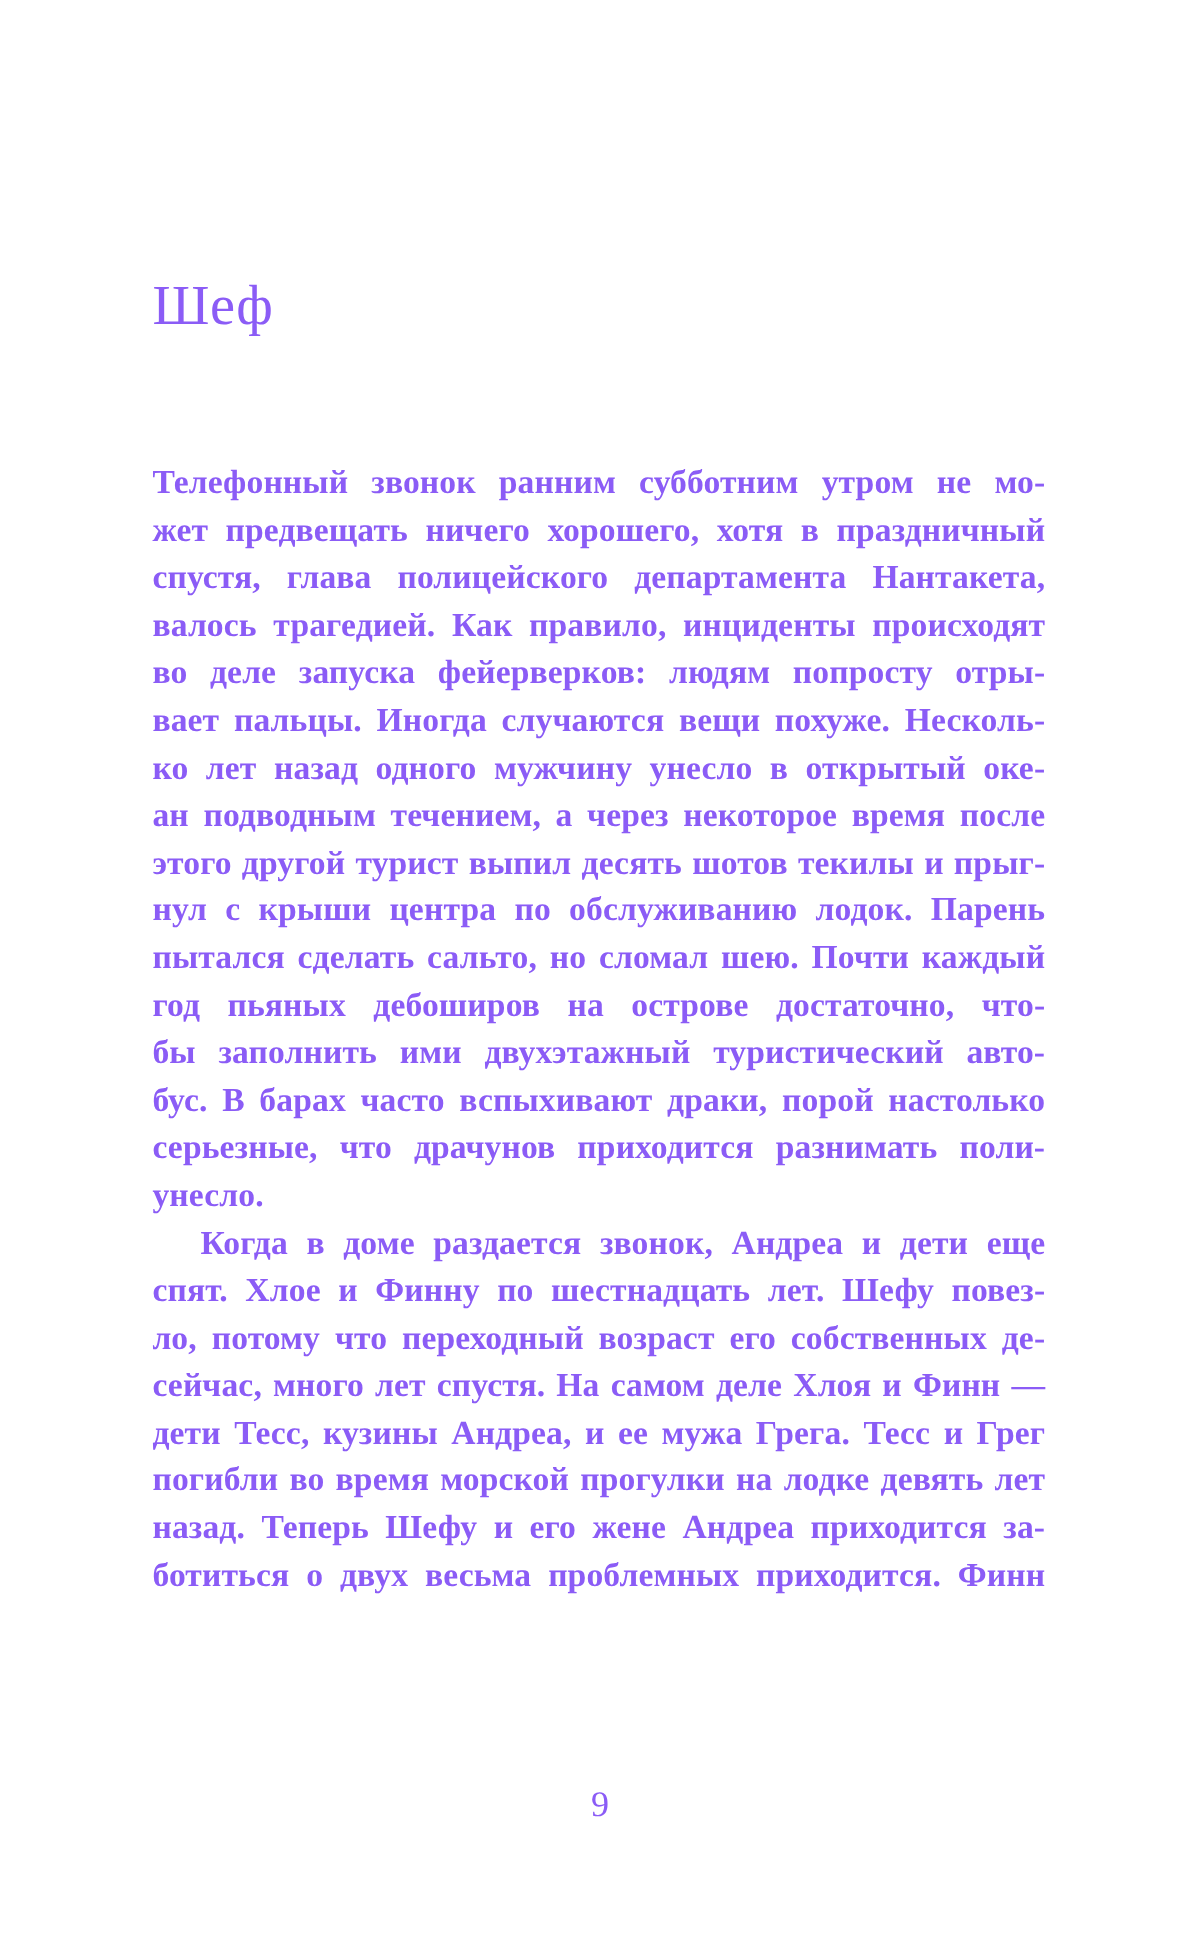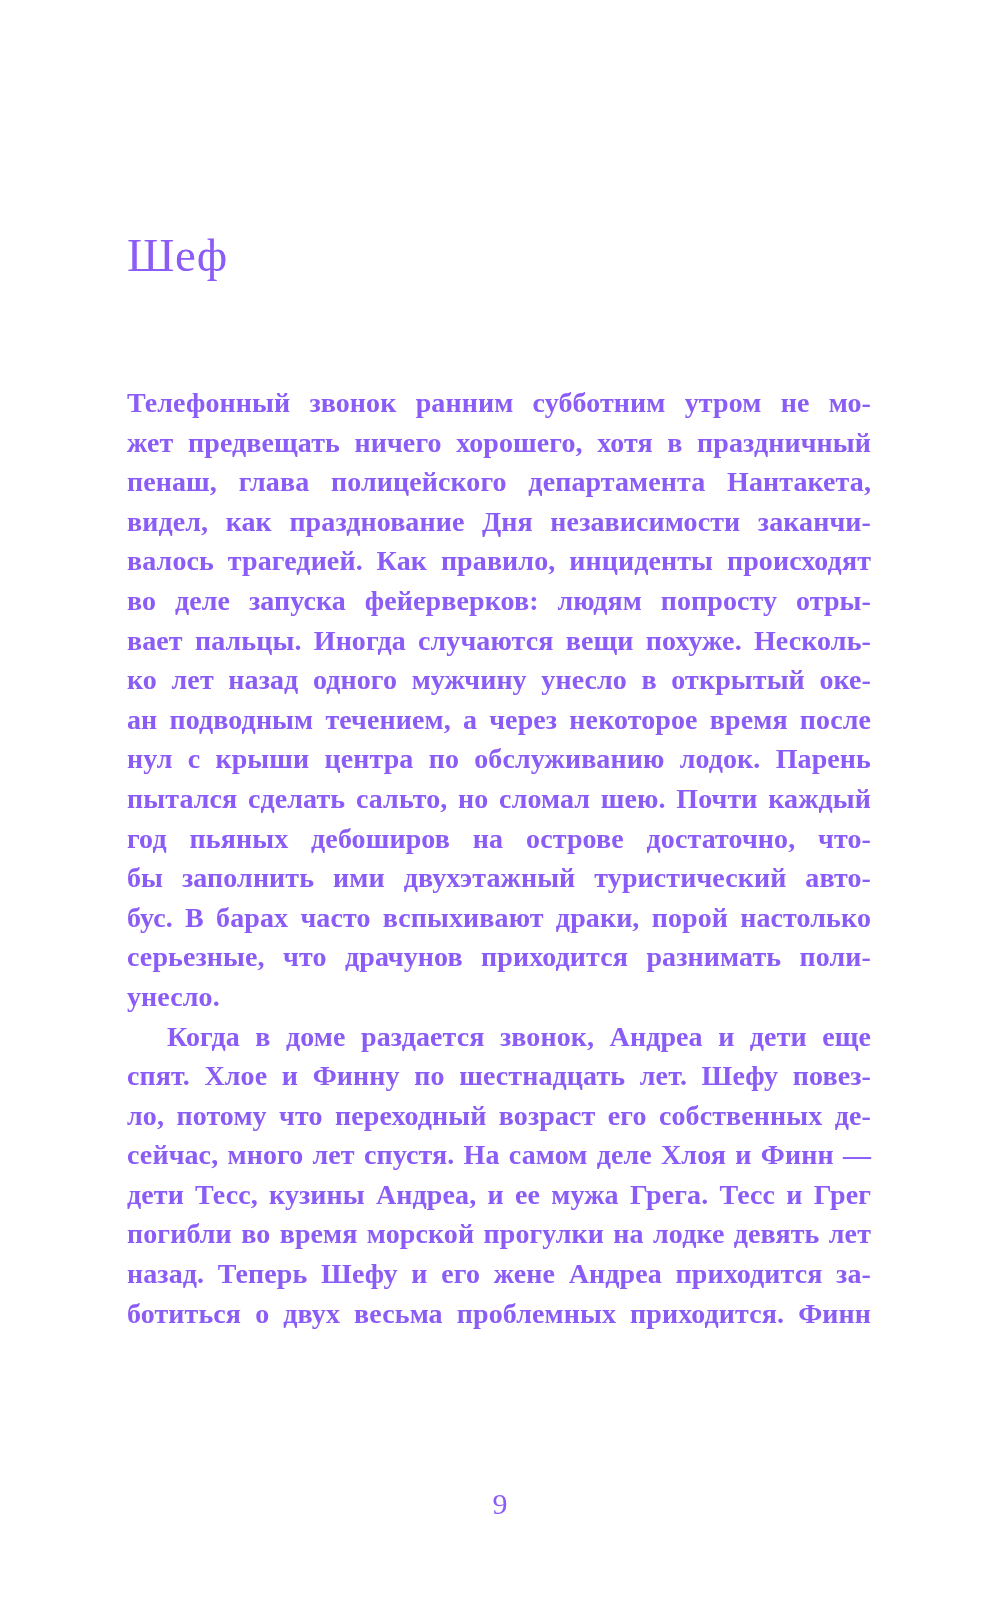--- a/index.html
+++ b/index.html
@@ -58,27 +58,27 @@
 </style>
 </head>
 <body>
 
 <div class="page" style="background: rgb(255, 255, 255); color: #8b5cf6;">
   <h1 class="chapter-title">Шеф</h1>
 
   <div class="body-text">
       <div class="line">Телефонный звонок ранним субботним утром не мо-</div>
       <div class="line">жет предвещать ничего хорошего, хотя в праздничный</div>
-      <div class="line">пенаш, глава полицейского департамента Нантакета,</div>
-      <div class="line">видел, как празднование Дня независимости заканчи-</div>
+      <div class="line">спустя, глава полицейского департамента Нантакета,</div>
       <div class="line">валось трагедией. Как правило, инциденты происходят</div>
       <div class="line">во деле запуска фейерверков: людям попросту отры-</div>
       <div class="line">вает пальцы. Иногда случаются вещи похуже. Несколь-</div>
       <div class="line">ко лет назад одного мужчину унесло в открытый оке-</div>
       <div class="line">ан подводным течением, а через некоторое время после</div>
+      <div class="line">этого другой турист выпил десять шотов текилы и прыг-</div>
       <div class="line">нул с крыши центра по обслуживанию лодок. Парень</div>
       <div class="line">пытался сделать сальто, но сломал шею. Почти каждый</div>
       <div class="line">год пьяных дебоширов на острове достаточно, что-</div>
       <div class="line">бы заполнить ими двухэтажный туристический авто-</div>
       <div class="line">бус. В барах часто вспыхивают драки, порой настолько</div>
       <div class="line">серьезные, что драчунов приходится разнимать поли-</div>
       <div class="line para-end">унесло.</div>
       <div class="line indent">Когда в доме раздается звонок, Андреа и дети еще</div>
       <div class="line">спят. Хлое и Финну по шестнадцать лет. Шефу повез-</div>
       <div class="line">ло, потому что переходный возраст его собственных де-</div>

